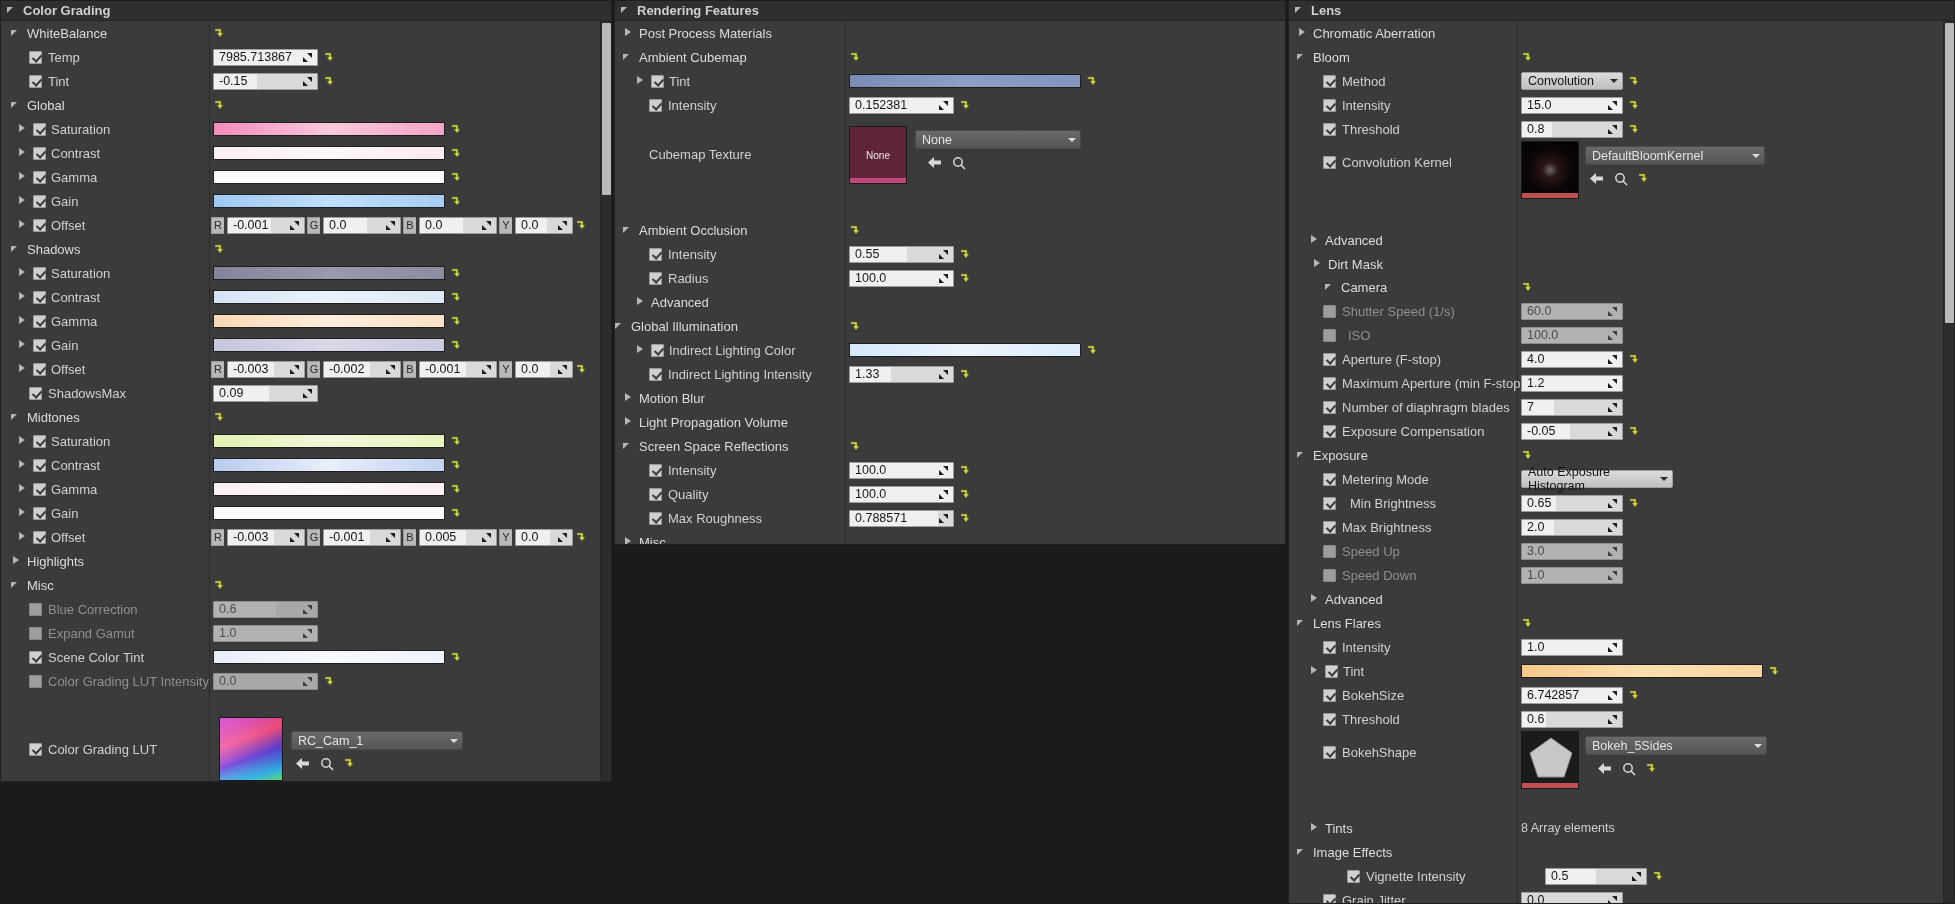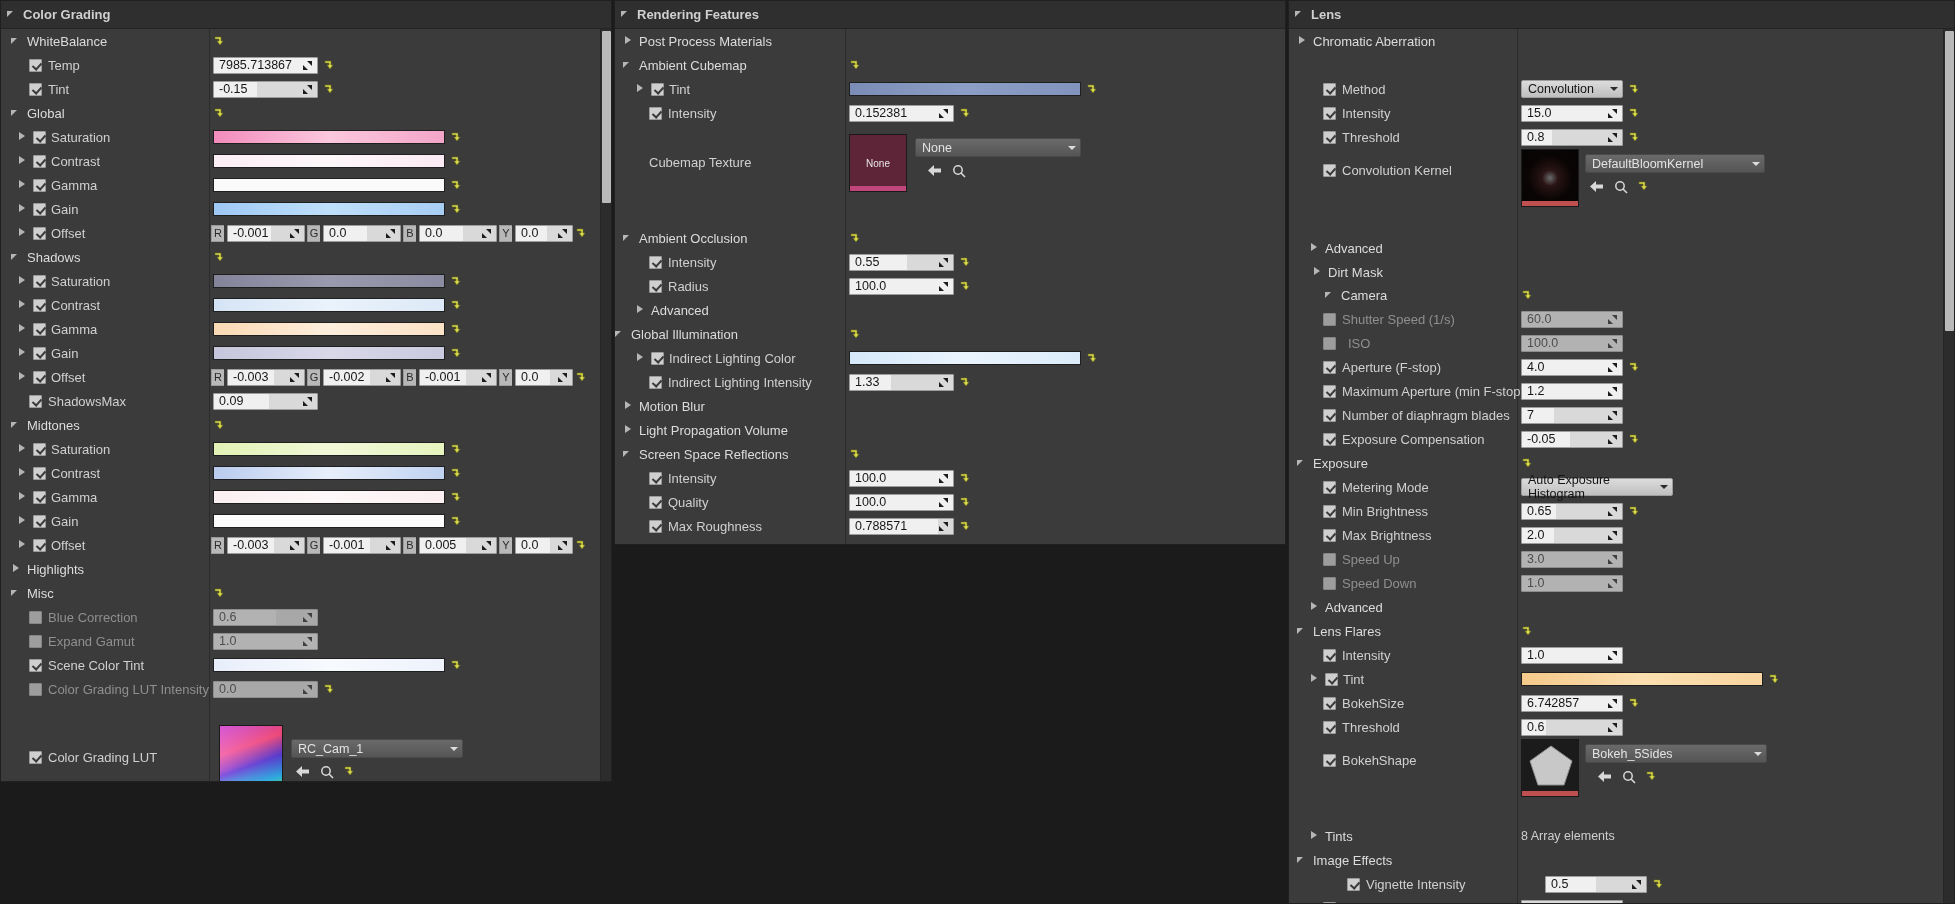--- a/index.html
+++ b/index.html
@@ -13,21 +13,21 @@
   }
   .screen { position: relative; width: 1955px; height: 904px; background:#1b1b1b; }
 
   
   .panel { position: absolute; background: #3b3b3b; border: 1px solid #202020; display: flex; flex-direction: column; }
   #panel-color-grading { left: 0; top: 0; width: 612px; height: 782px; }
   #panel-rendering     { left: 614px; top: 0; width: 672px; height: 545px; }
   #panel-lens          { left: 1288px; top: 0; width: 667px; height: 904px; }
 
   .panel-header {
-    height: 28px; background: #2f2f2f; border-bottom: 1px solid #242424;
+    height: 20px; background: #2f2f2f; border-bottom: 1px solid #242424;
     display: flex; align-items: center; padding-left: 6px; gap: 5px;
     font-weight: bold; font-size: 13.5px; color: #e6e6e6; flex: 0 0 auto;
   }
   .panel-body { position: relative; flex: 1 1 auto; overflow: hidden; }
 
   
   .col-split { position: absolute; top: 0; bottom: 0; width: 1px; background: #2b2b2b; }
 
   
   .row { position: relative; height: 24.2px; display: flex; align-items: center; }
@@ -1127,20 +1127,33 @@
     <div class="panel-body">
       <div class="col-split" style="left:228px;"></div>
 
       <div class="row" style="top:0px;position:absolute;left:0;right:0;">
         <div class="namecell" style="padding-left:8px;gap:5px;">
           <span class="tri closed"></span>
           <span class="lbl cat">Chromatic Aberration</span>
         </div>
       </div>
 
+      <div class="row" style="top:24px;position:absolute;left:0;right:0;">
+        <div class="namecell" style="padding-left:8px;gap:5px;">
+          <span class="tri open"></span>
+          <span class="lbl cat">Bloom</span>
+        </div>
+        <div class="valcell" style="left:232px;">
+          <span class="reset">
+              <svg width="12" height="13" viewBox="0 0 12 13">
+                <path d="M2 2h6v4h2L7 10 4 6h2V4H2z" fill="#d9d94a" stroke="#6b6b20" stroke-width="0.6"></path>
+              </svg>
+            </span>
+        </div>
+      </div>
 
       <div class="row" style="top:48px;position:absolute;left:0;right:0;">
         <div class="namecell" style="padding-left:34px;gap:6px;">
           <span class="cb checked"></span>
           <span class="lbl">Method</span>
         </div>
         <div class="valcell" style="left:232px;">
           <div class="combo" style="width:102px;">
             <span>Convolution</span>
             <span class="carat"></span>
@@ -1409,21 +1422,21 @@
         </div>
         <div class="valcell" style="left:232px;">
           <div class="combo" style="width:152px;">
             <span>Auto Exposure Histogram</span>
             <span class="carat"></span>
           </div>
         </div>
       </div>
 
       <div class="row" style="top:470px;position:absolute;left:0;right:0;">
-        <div class="namecell" style="padding-left:34px;gap:6px;">
+        <div class="namecell" style="padding-left:34px;gap:14px;">
           <span class="cb checked"></span>
           <span class="lbl">Min Brightness</span>
         </div>
         <div class="valcell" style="left:232px;">
           <div class="spin" style="width:102px;">
             <span class="fill" style="width:34%"></span>
             <span class="txt">0.65</span>
             <span class="arrows">
                 <svg width="11" height="11" viewBox="0 0 11 11">
                   <path d="M10 1 L10 6 L5 1 Z" fill="#1c1c1c"></path>

